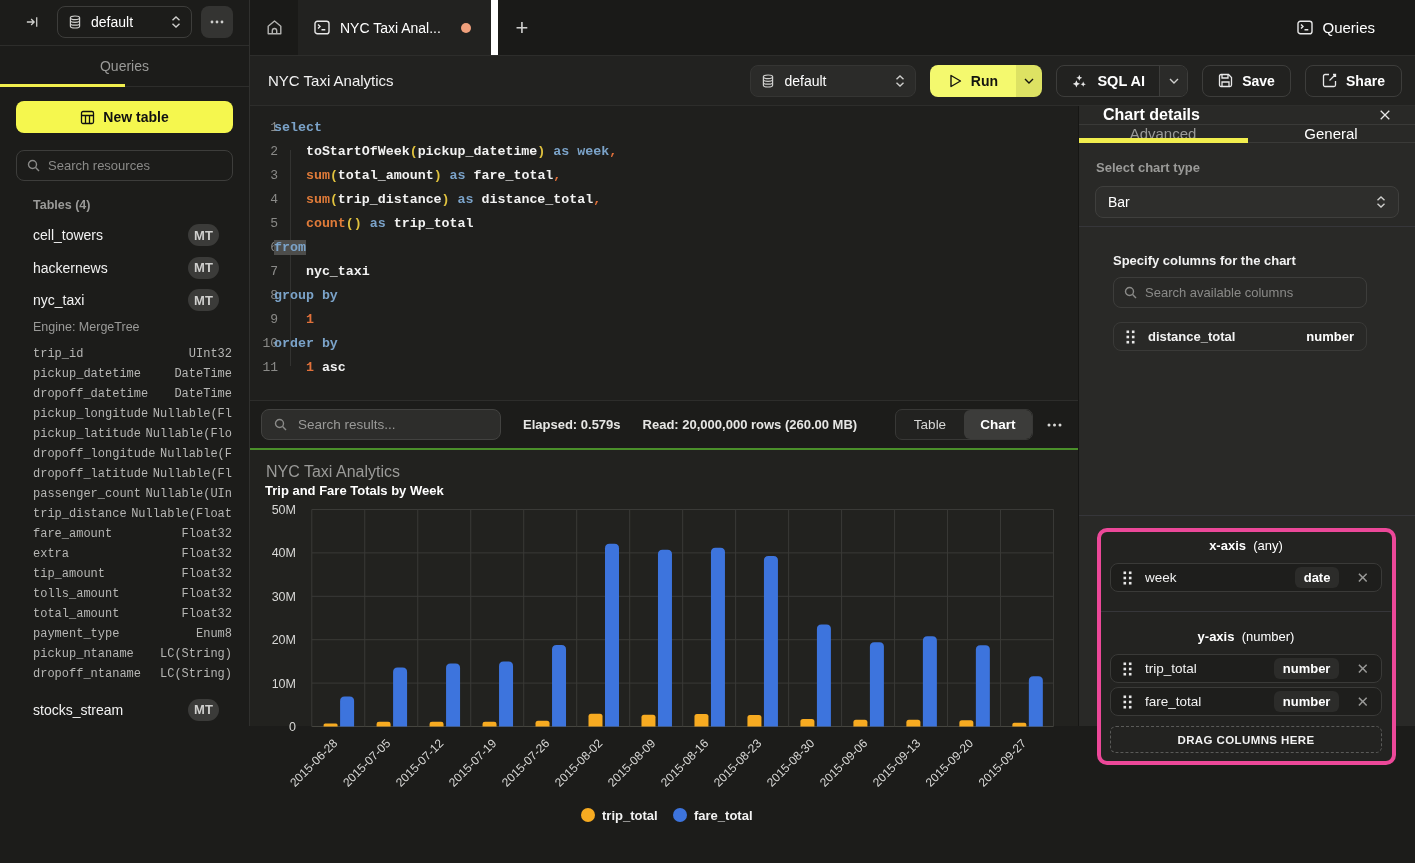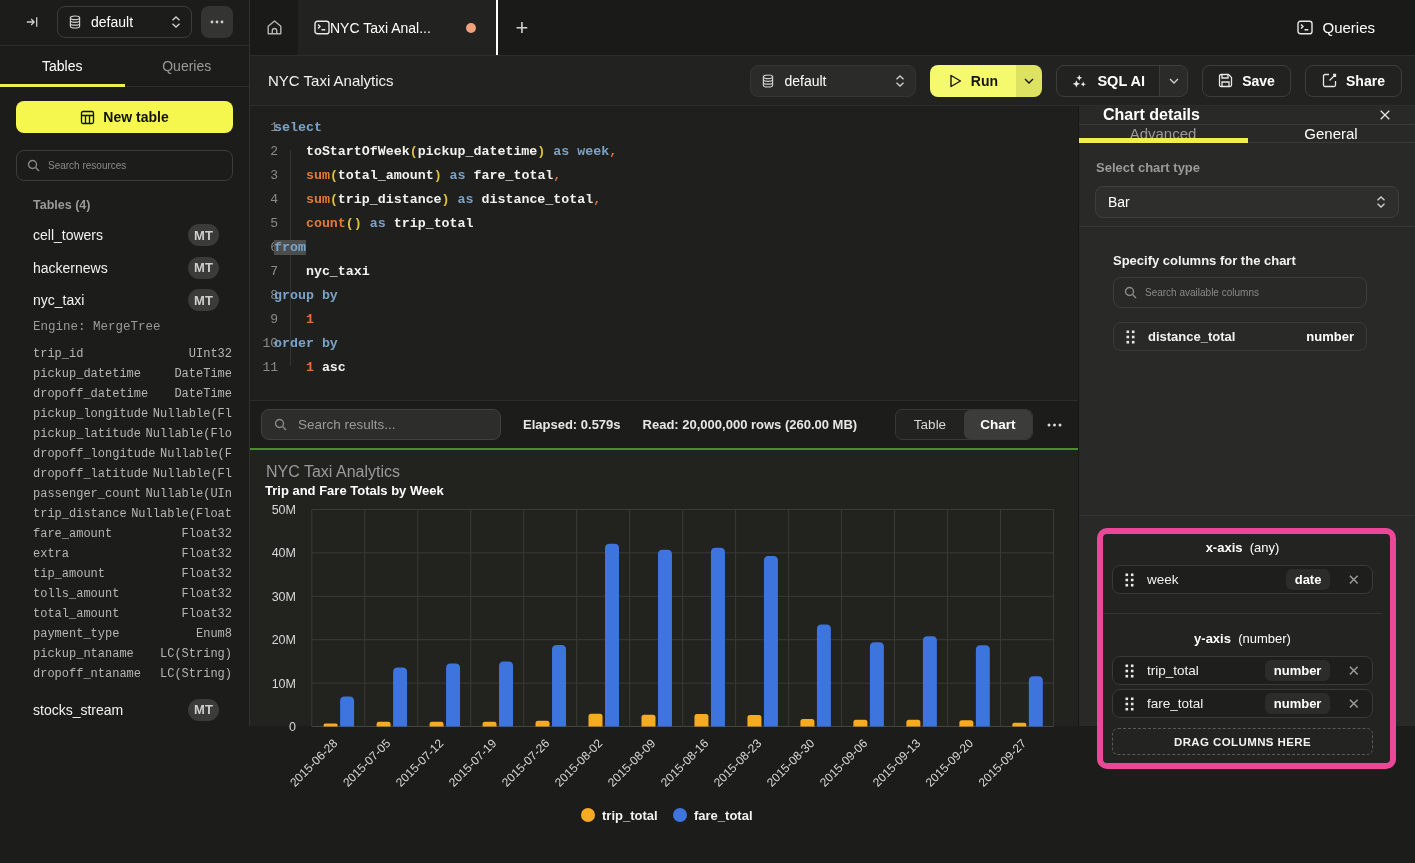--- a/index.html
+++ b/index.html
@@ -11,34 +11,34 @@
   .collapse-ic { width:12px; height:12px; margin-right:19px; flex:0 0 auto; }
   .db-select { flex:1; height:32px; border:1px solid #3d3d3b; border-radius:8px; display:flex; align-items:center; padding:0 10px; margin-right:9px; }
   .db-select .txt { font-size:14px; color:#fff; flex:1; margin-left:9px; }
   .dots-btn { width:32px; height:32px; background:#343432; border-radius:8px; display:flex; align-items:center; justify-content:center; }
   #sb-tabs { height:51px; border-bottom:1px solid #2d2d2b; display:flex; position:relative; }
   .sb-tab { flex:1; display:flex; align-items:center; justify-content:center; font-size:14px; color:#9a9a98; }
   .sb-tab.active { color:#fff; }
   #sb-tab-underline { position:absolute; left:0; bottom:-1px; width:125px; height:3px; background:#f1ee4e; }
   #sb-body { padding:14px 16px 0 16px; }
   .new-table { height:32px; background:#f5f74e; border-radius:8px; color:#111; font-size:14px; font-weight:bold; display:flex; align-items:center; justify-content:center; gap:8px; }
-  .search-box { height:31px; border:1px solid #3d3d3b; border-radius:8px; display:flex; align-items:center; padding:0 10px; color:#8a8a88; font-size:10px; gap:8px; }
+  .search-box { height:31px; border:1px solid #3d3d3b; border-radius:8px; display:flex; align-items:center; padding:0 10px; color:#8a8a88; font-size:13px; gap:8px; }
   .sb-search { margin-top:17px; }
   .sec-label { font-size:12.5px; font-weight:bold; color:#9a9a98; margin:17px 0 0 33px; }
   .tbl-row { display:flex; align-items:center; justify-content:space-between; padding-left:33px; height:32.5px; }
   .tbl-row .name { font-size:14px; color:#f2f2f2; }
   .mt-badge { width:31px; height:22px; background:#3b3b39; border-radius:11px; color:#cfcfcd; font-size:13px; font-weight:bold; display:flex; align-items:center; justify-content:center; margin-right:30px; }
-  .engine { font-size:12.5px; color:#9a9a98; margin:3px 0 0 33px;font-family:Liberation Mono, monospace; }
+  .engine { font-size:12.5px; color:#9a9a98; margin:3px 0 0 33px; }
   .cols { margin:10px 17px 0 33px; font-family:"Liberation Mono", monospace; font-size:12px; color:#b6b6b4; }
   .col-row { display:flex; justify-content:space-between; height:20px; line-height:20px; white-space:nowrap; overflow:hidden; }
   
   #main { flex:1; display:flex; flex-direction:column; min-width:0; }
   #tabbar { height:56px; flex:0 0 56px; background:#1a1a18; border-bottom:1px solid #2d2d2b; display:flex; align-items:stretch; }
   .home-btn { width:48px; display:flex; align-items:center; justify-content:center; }
-  .etab { width:200px; background:#222220; border-right:2px solid #ffffff; display:flex; align-items:center; padding:0 20px 0 16px; }
+  .etab { width:200px; background:#222220; border-right:7px solid #ffffff; display:flex; align-items:center; padding:0 20px 0 16px; gap:10px; }
   .etab .ttl { font-size:14px; color:#fff; flex:1; white-space:nowrap; overflow:hidden; }
   .etab .dot { width:10px; height:10px; border-radius:50%; background:#f0a07c; }
   .plus { width:48px; display:flex; align-items:center; justify-content:center; color:#cfcfcd; font-size:22px; font-weight:300; }
   .tb-queries { margin-left:auto; display:flex; align-items:center; gap:9px; padding-right:40px; color:#fff; font-size:15px; }
   #toolbar { height:50px; flex:0 0 50px; background:#222220; border-bottom:1px solid #2d2d2b; display:flex; align-items:center; padding:0 13px 0 18px; }
   #toolbar .title { font-size:15px; color:#f2f2f2; }
   #toolbar .spacer { flex:1; }
   .tb-group { display:flex; align-items:center; gap:14px; }
   .tb-select { width:166px; height:32px; background:#2b2b29; border:1px solid #353533; border-radius:8px; display:flex; align-items:center; padding:0 10px; }
   .tb-select .txt { flex:1; margin-left:9px; font-size:14px; color:#fff; }
@@ -84,21 +84,21 @@
   .rp-body { flex:1; padding:0; }
   .rp-label { font-size:13px; font-weight:bold; color:#9a9a98; margin:17px 0 0 17px; }
   .bar-select { margin:11px 16px 0 16px; height:32px; border:1px solid #3f3f3d; border-radius:8px; background:#2e2e2c; display:flex; align-items:center; padding:0 12px; }
   .bar-select .txt { flex:1; font-size:14px; color:#fff; }
   .rp-div { height:1px; background:#36363a; margin-top:8px; }
   .rp-spec { font-size:13px; font-weight:bold; color:#f2f2f2; margin:26px 0 0 34px; }
   .rp-search { margin:9px 48px 0 34px; height:31px; }
   .col-item { margin:14px 48px 0 34px; height:29px; border:1px solid #3a3a38; border-radius:8px; display:flex; align-items:center; padding:0 12px; gap:13px; }
   .col-item .nm { flex:1; font-size:13px; font-weight:bold; color:#f2f2f2; }
   .badge { background:#2c2c2a; border-radius:6px; height:21px; padding:0 9px; display:flex; align-items:center; font-size:13px; font-weight:bold; color:#fff; }
-  .axes-card { margin:12px 19px 0 18px; border:6px solid #ec4899; border-radius:10px; padding:0 8px 8px 0; background:#232321; }
+  .axes-card { margin:12px 19px 0 18px; border:4px solid #ec4899; border-radius:10px; padding:0 1px 8px 0; background:#232321; }
   .axis-title { text-align:center; font-size:13px; color:#fff; margin-top:6px; }
   .axis-title b { font-weight:bold; }
   .axis-row { margin:10px 9px 0 9px; height:29px; background:#1e1e1c; border:1px solid #3a3a38; border-radius:8px; display:flex; align-items:center; padding:0 12px; gap:13px; }
   .axis-row .nm { flex:1; font-size:13.5px; color:#f2f2f2; }
   .card-div { height:1px; background:#36363a; margin-top:19px; }
   .drag-zone { margin:10px 9px 0 9px; height:27px; border:1px dashed #5a5a58; border-radius:6px; display:flex; align-items:center; justify-content:center; font-size:11.5px; font-weight:bold; color:#f2f2f2; letter-spacing:0.4px; }
   .xbtn { color:#9a9a98; font-size:15px; margin-left:4px; }
   svg { display:block; }
 </style>
 </head>
@@ -121,21 +121,20 @@
       </div>
       <div class="dots-btn" style="background:#343432;">
           <svg width="14" height="4" viewBox="0 0 14 4">
             <circle cx="2" cy="2" r="1.4" fill="#cfcfcd"></circle>
             <circle cx="7" cy="2" r="1.4" fill="#cfcfcd"></circle>
             <circle cx="12" cy="2" r="1.4" fill="#cfcfcd"></circle>
           </svg>
         </div>
     </div>
     <div id="sb-tabs">
-      <div class="sb-tab active">Tables</div>
       <div class="sb-tab">Queries</div>
       <div id="sb-tab-underline"></div>
     </div>
     <div id="sb-body">
       <div class="new-table">
         <svg width="15" height="15" viewBox="0 0 15 15" fill="none" stroke="#111" stroke-width="1.3">
             <rect x="1.5" y="1.5" width="12" height="12" rx="1.5"></rect>
             <path d="M1.5 5.5 H13.5 M5.5 5.5 V13.5 M9.5 5.5 V13.5"></path>
           </svg>
         New table

